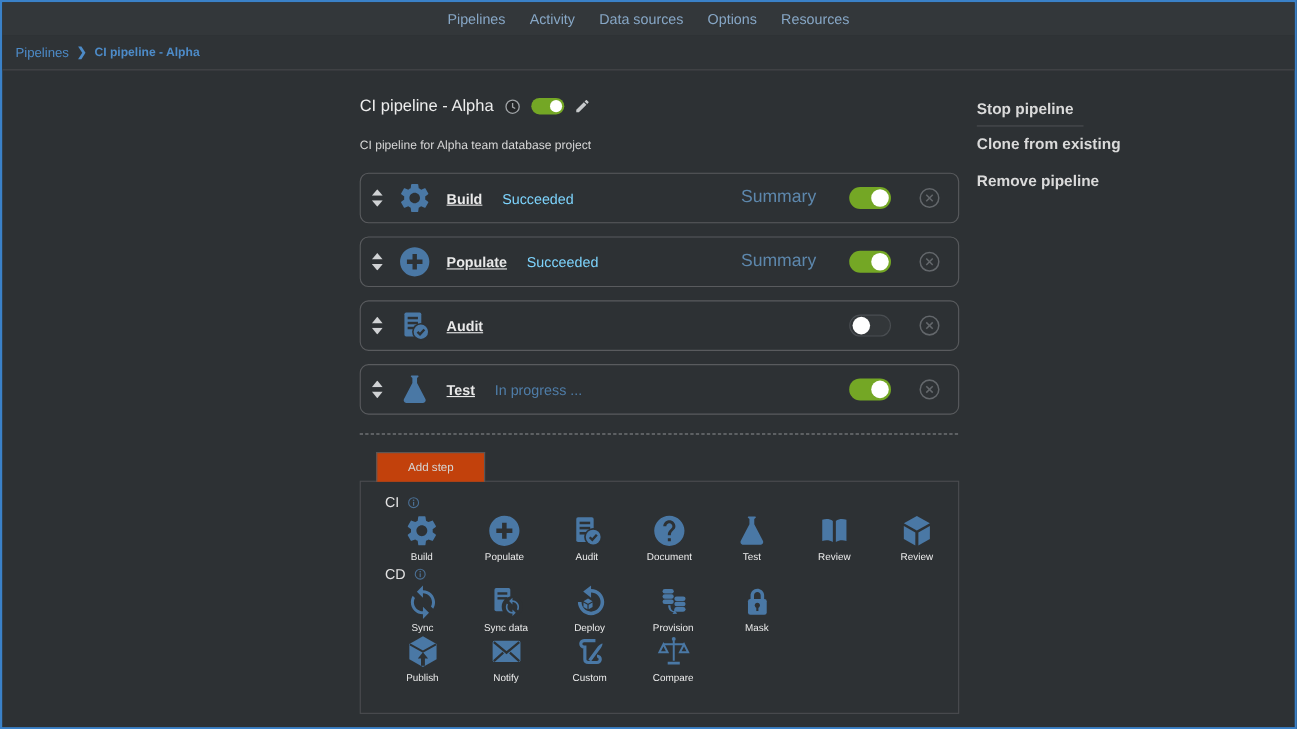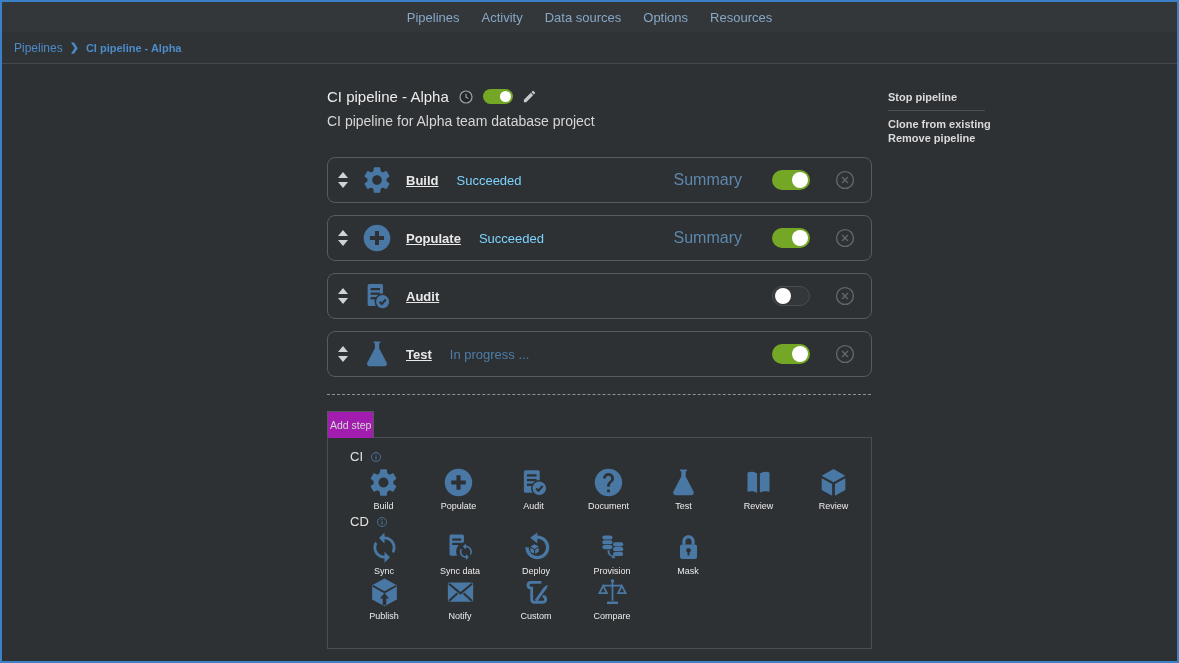--- a/index.html
+++ b/index.html
@@ -16,26 +16,26 @@
   .crumb-root{font-size:12px;color:#4d8bc8;cursor:pointer;}
   .crumb-sep{font-size:11px;color:#4d8bc8;margin:0 7px;font-weight:bold;}
   .crumb-current{font-size:11px;font-weight:bold;color:#4d8bc8;cursor:pointer;}
   
   .main{position:relative;height:598px;}
   .header-block{position:absolute;left:325px;top:24px;}
   .title-row{display:flex;align-items:center;gap:9px;}
   .page-title{font-size:15px;color:#ededed;}
   .icon-clock{width:16px;height:16px;}
   .icon-pencil{width:15px;height:15px;color:#c6c9cb;cursor:pointer;}
-  .subtitle{margin-top:8px;font-size:14px;color:#d6d6d6;}
+  .subtitle{margin-top:21px;font-size:11px;color:#d6d6d6;}
   
   .actions{position:absolute;left:886px;top:27px;}
-  .action-link{display:block;font-size:11px;font-weight:bold;color:#dadada;cursor:pointer;}
+  .action-link{display:block;font-size:14px;font-weight:bold;color:#dadada;cursor:pointer;}
   .action-divider{width:97px;border-top:1px solid #4d4f52;margin:7px 0;}
-  .action-link + .action-link{margin-top:2px;}
+  .action-link + .action-link{margin-top:18px;}
   
   .steps{position:absolute;left:325px;top:93px;width:545px;}
   .step-row{height:46px;border:1px solid #595b5e;border-radius:8px;margin-bottom:12px;
     display:flex;align-items:center;padding:0 15px 0 10px;box-sizing:border-box;}
   .reorder{display:flex;flex-direction:column;gap:4px;margin-right:13px;cursor:pointer;}
   .reorder svg{width:10px;height:6px;color:#d0d2d4;display:block;}
   .step-icon{width:32px;height:32px;color:#4a78a5;flex:0 0 auto;}
   .step-icon svg{width:32px;height:32px;display:block;}
   .step-name{font-size:13px;font-weight:bold;color:#e9e9e9;text-decoration:underline;margin-left:13px;cursor:pointer;}
   .step-status{font-size:13px;margin-left:18px;}
@@ -51,21 +51,21 @@
   .toggle.on .knob{right:2px;}
   .toggle.off .knob{left:2px;top:1px;}
   .toggle.mini{width:30px;height:15px;border-radius:8px;}
   .toggle.mini .knob{width:11px;height:11px;top:2px;}
   .step-row .toggle{margin-right:24px;}
   .remove-step{width:22px;height:22px;color:#63676b;cursor:pointer;}
   .remove-step svg{width:22px;height:22px;display:block;}
   
   .divider-dashed{position:absolute;left:325px;top:330px;width:544px;border-top:1px dashed #8e9092;}
   
-  .addstep-tab{position:absolute;left:325px;top:347px;height:27px;padding:0 2px;background:#a21caf;
+  .addstep-tab{position:absolute;left:340px;top:347px;height:27px;padding:0 28px;background:#c2410c;
     border:1px solid #55585b;border-bottom:none;z-index:2;color:#d6d6d6;font-size:10.5px;
     display:flex;align-items:center;box-sizing:border-box;cursor:pointer;}
   .addstep-panel{position:absolute;left:325px;top:373px;width:545px;height:212px;box-sizing:border-box;
     border:1px solid #4b4d50;padding-top:8px;overflow:hidden;}
   .group-label{margin:3px 0 2px 22px;font-size:13px;color:#e3e3e3;display:flex;align-items:center;gap:7px;}
   .icon-info{width:12px;height:12px;color:#4a6f94;cursor:pointer;}
   .icon-info svg{width:12px;height:12px;display:block;}
   .palette-row{display:flex;margin-left:18px;}
   .palette-item{width:76px;display:flex;flex-direction:column;align-items:center;cursor:pointer;}
   .pal-icon{width:33px;height:33px;color:#4a78a5;}

